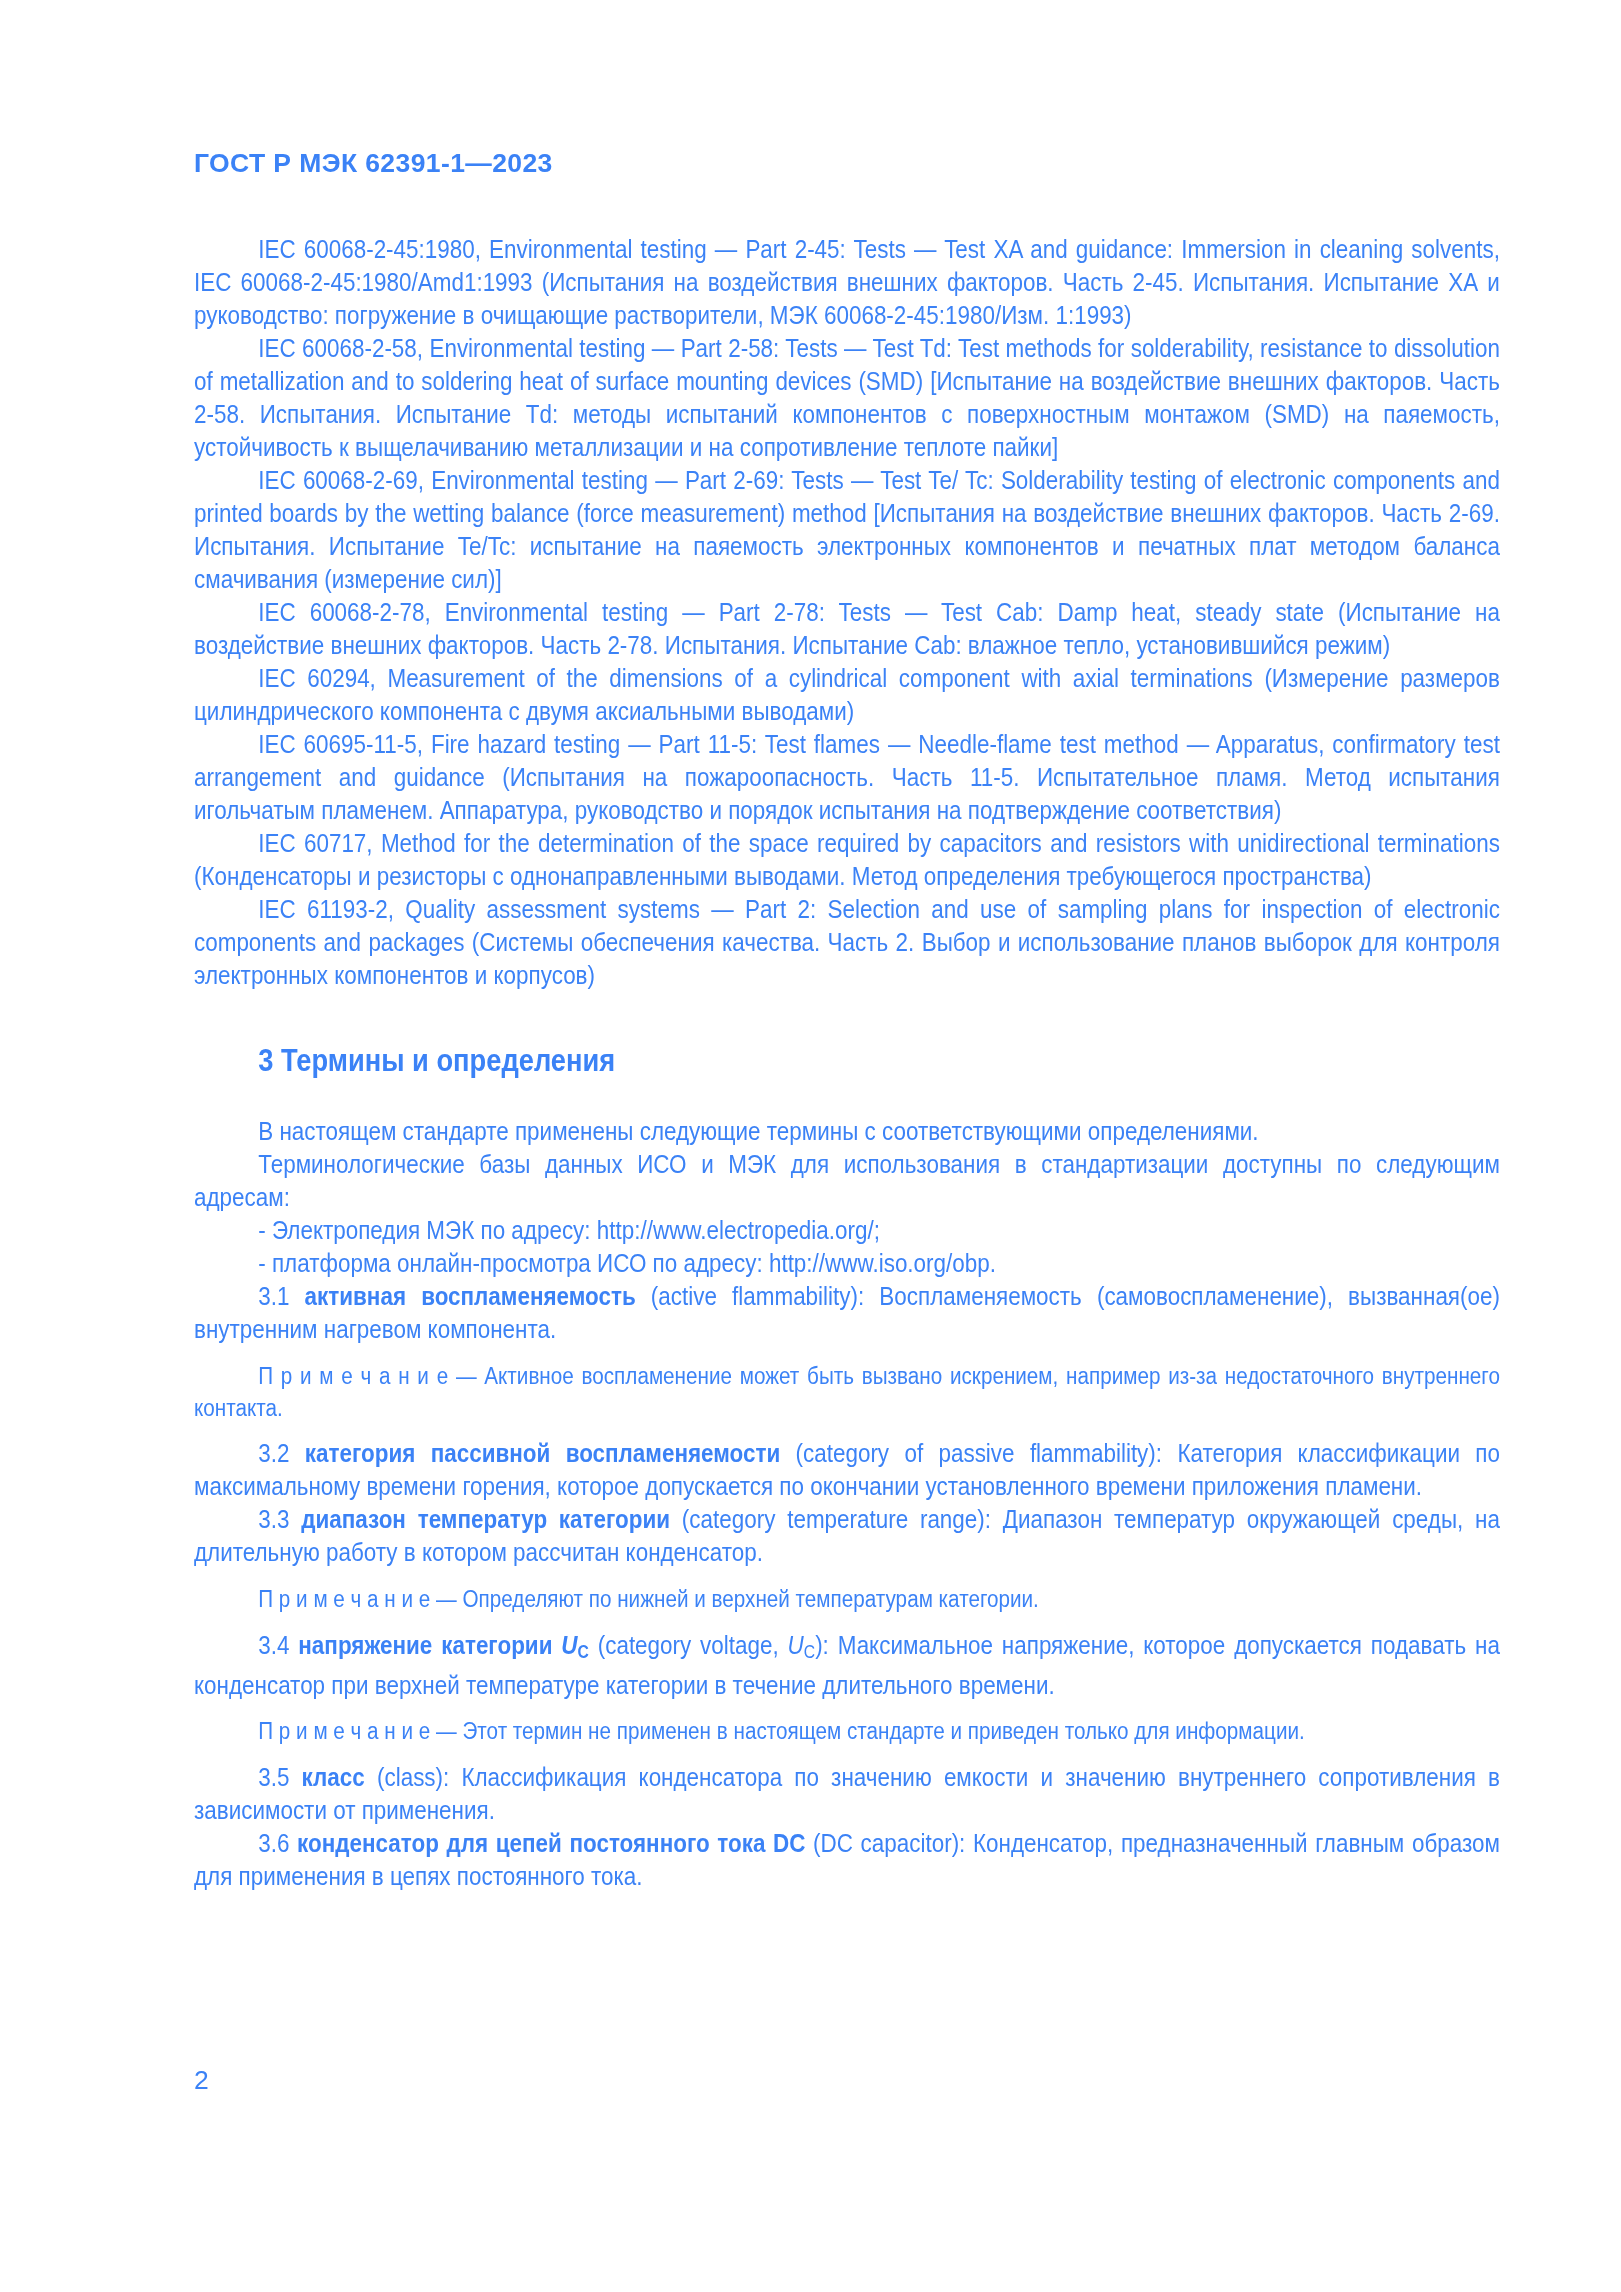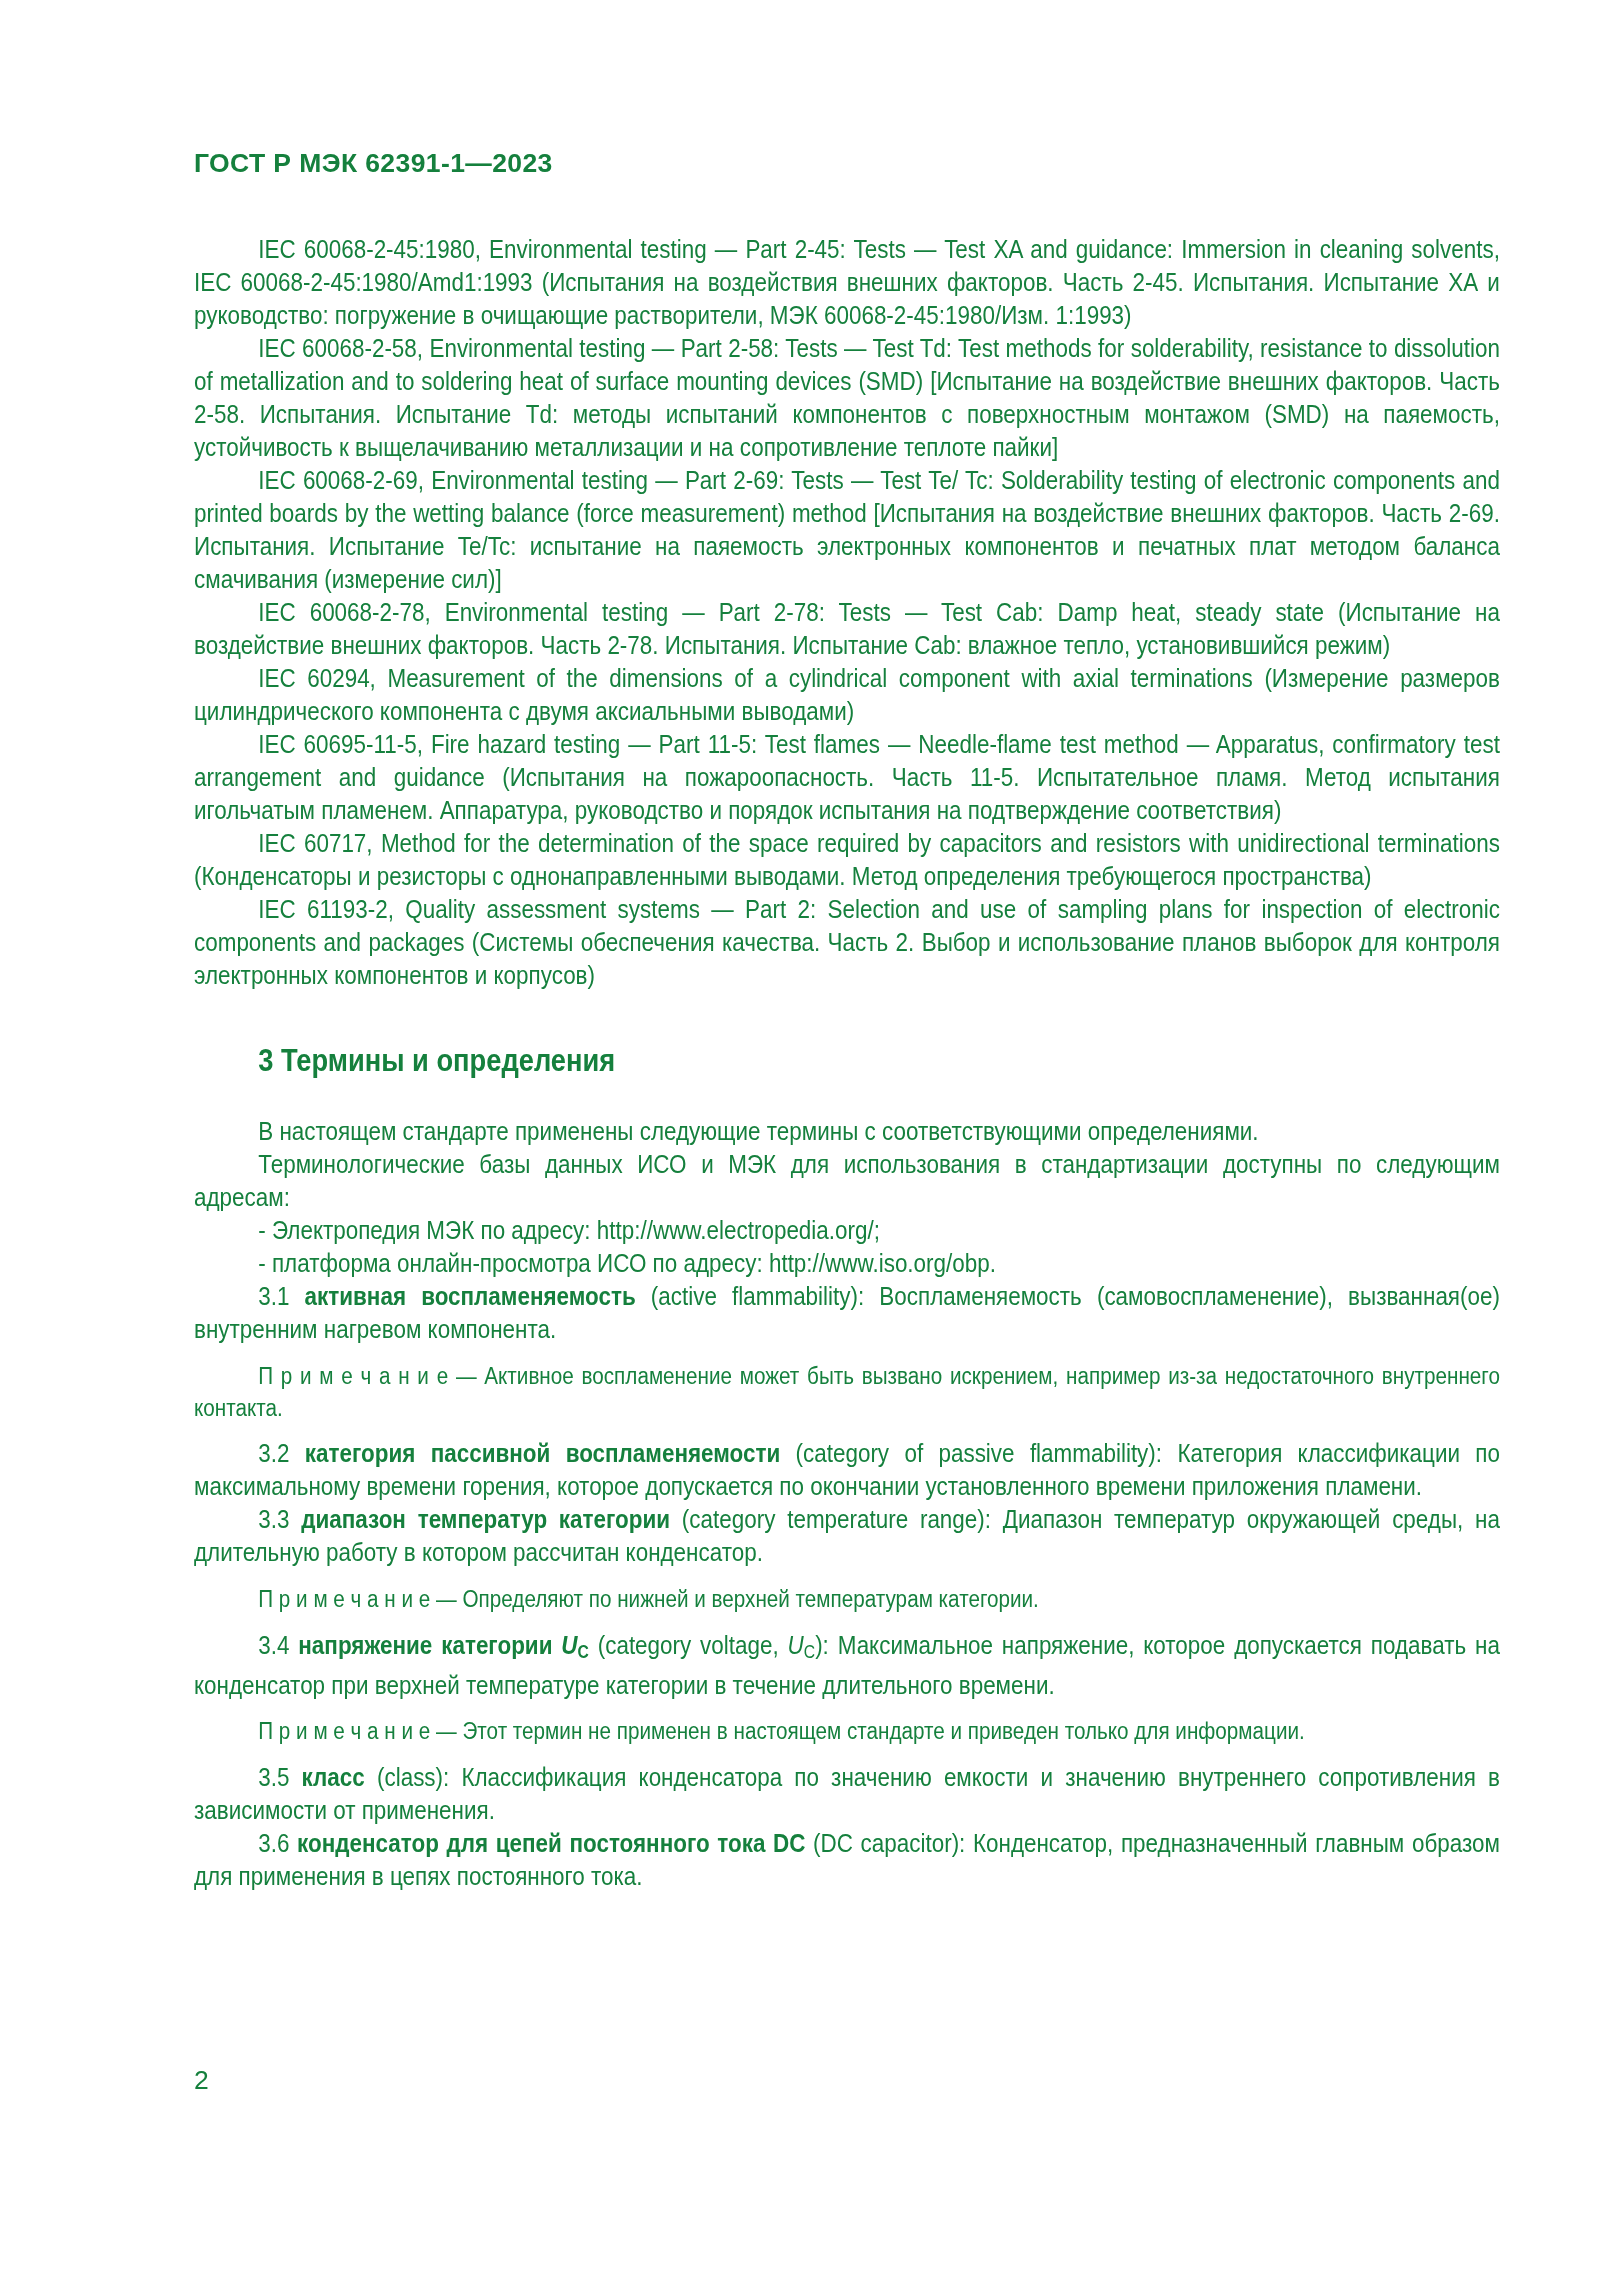--- a/index.html
+++ b/index.html
@@ -1,20 +1,20 @@
 <!DOCTYPE html>
 <html lang="ru"><head>
 <meta charset="utf-8">
 <style>
   html,body { margin:0; padding:0; background:#ffffff; }
   .page {
     position:relative;
     width:1621px; height:2293px;
     background:#ffffff;
-    color:#15803d;
+    color:#3b82f6;
     font-family:"Liberation Sans","DejaVu Sans",sans-serif;
     box-sizing:border-box;
     padding:149px 122px 0 194px;
     overflow:hidden;
   }
   .running-header {
     font-weight:bold;
     font-size:26.5px;
     line-height:29px;
     letter-spacing:0.4px;

